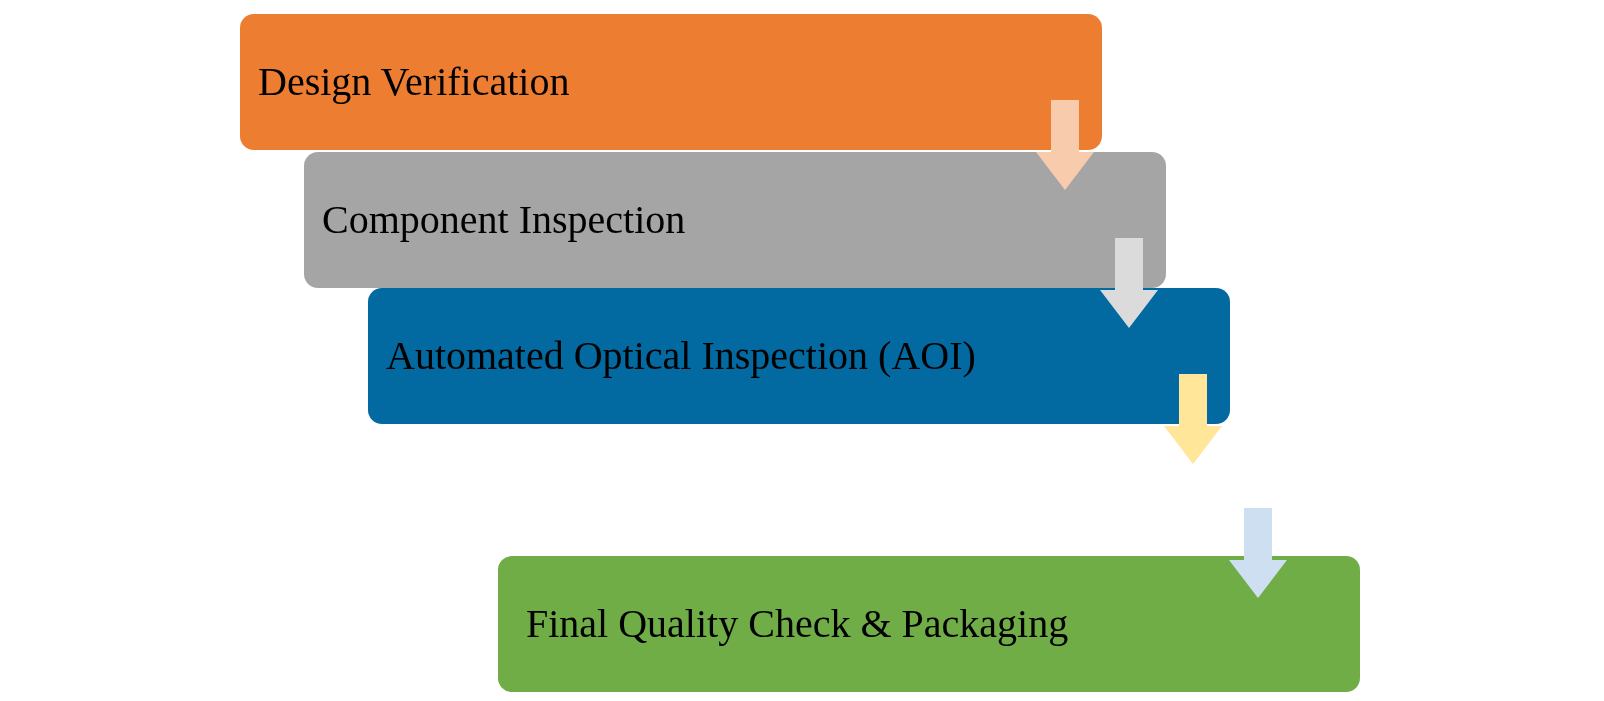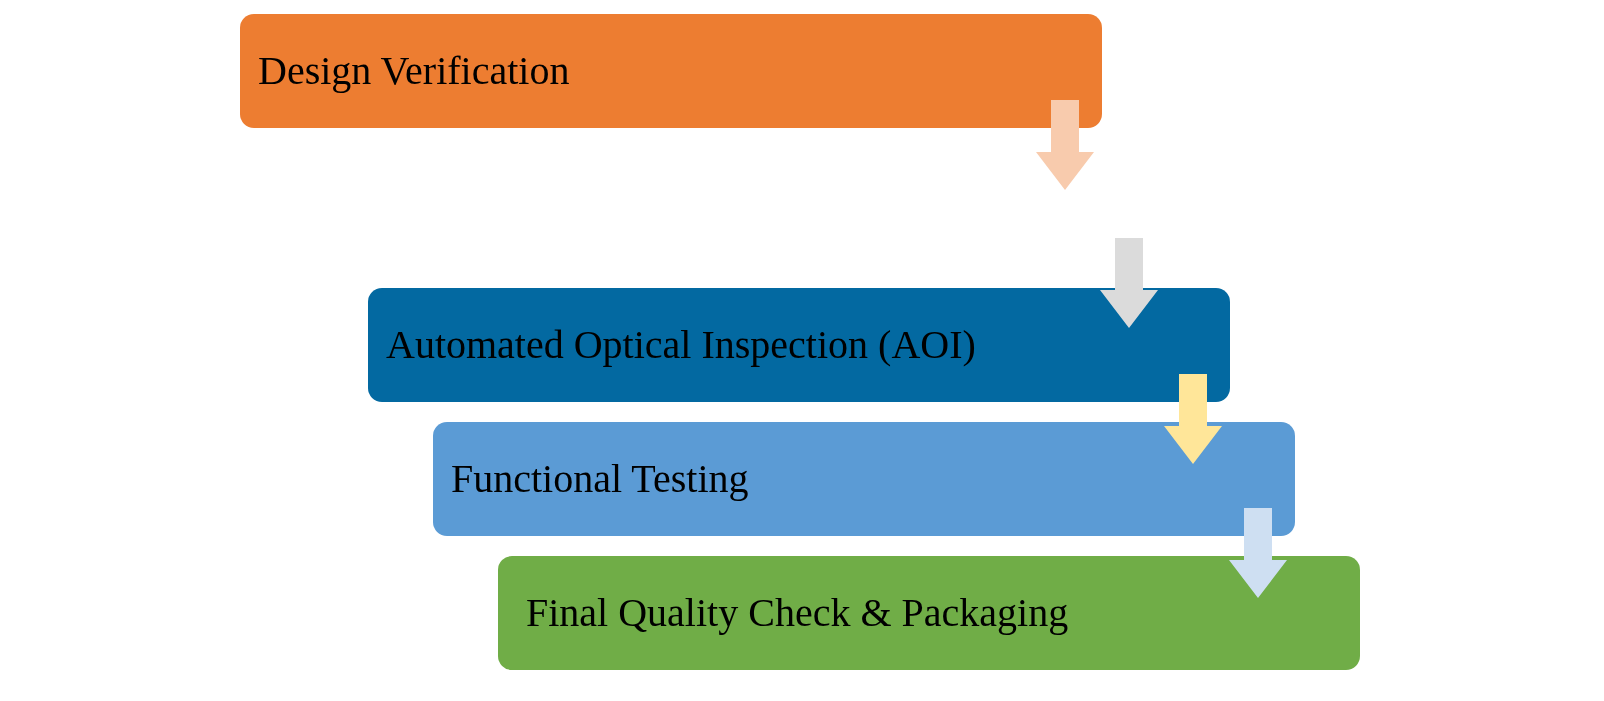--- a/index.html
+++ b/index.html
@@ -7,21 +7,21 @@
     position: relative;
     width: 1604px;
     height: 701px;
     background: #ffffff;
     overflow: hidden;
     font-family: "Liberation Serif", serif;
   }
   .step {
     position: absolute;
     width: 862px;
-    height: 114px;
+    height: 136px;
     border-radius: 14px;
     display: flex;
     align-items: center;
     padding-left: 18px;
     box-sizing: border-box;
     z-index: 1;
   }
   .step .label {
     font-size: 40px;
     color: #000000;
@@ -52,36 +52,36 @@
 <div class="canvas">
 
   <div class="step s0" style="background: rgb(237, 125, 49);">
     <span class="label">Design Verification</span>
   </div>
 
   <svg class="arrow a0" viewBox="0 0 58 90" aria-hidden="true">
     <polygon points="15,0 43,0 43,52 58,52 29,90 0,52 15,52" fill="#F8CBAD"></polygon>
   </svg>
 
+  <div class="step s1" style="background: rgb(165, 165, 165);">
+    <span class="label">Component Inspection</span>
+  </div>
 
   <svg class="arrow a1" viewBox="0 0 58 90" aria-hidden="true">
     <polygon points="15,0 43,0 43,52 58,52 29,90 0,52 15,52" fill="#DBDBDB"></polygon>
   </svg>
 
   <div class="step s2" style="background: #0369a1;">
     <span class="label">Automated Optical Inspection (AOI)</span>
   </div>
 
   <svg class="arrow a2" viewBox="0 0 58 90" aria-hidden="true">
     <polygon points="15,0 43,0 43,52 58,52 29,90 0,52 15,52" fill="#FFE699"></polygon>
   </svg>
 
-  <div class="step s3" style="background: rgb(91, 155, 213);">
-    <span class="label">Functional Testing</span>
-  </div>
 
   <svg class="arrow a3" viewBox="0 0 58 90" aria-hidden="true">
     <polygon points="15,0 43,0 43,52 58,52 29,90 0,52 15,52" fill="#CEDFF2"></polygon>
   </svg>
 
   <div class="step s4" style="background: rgb(112, 173, 71);">
     <span class="label">Final Quality Check &amp; Packaging</span>
   </div>
 
 </div>

